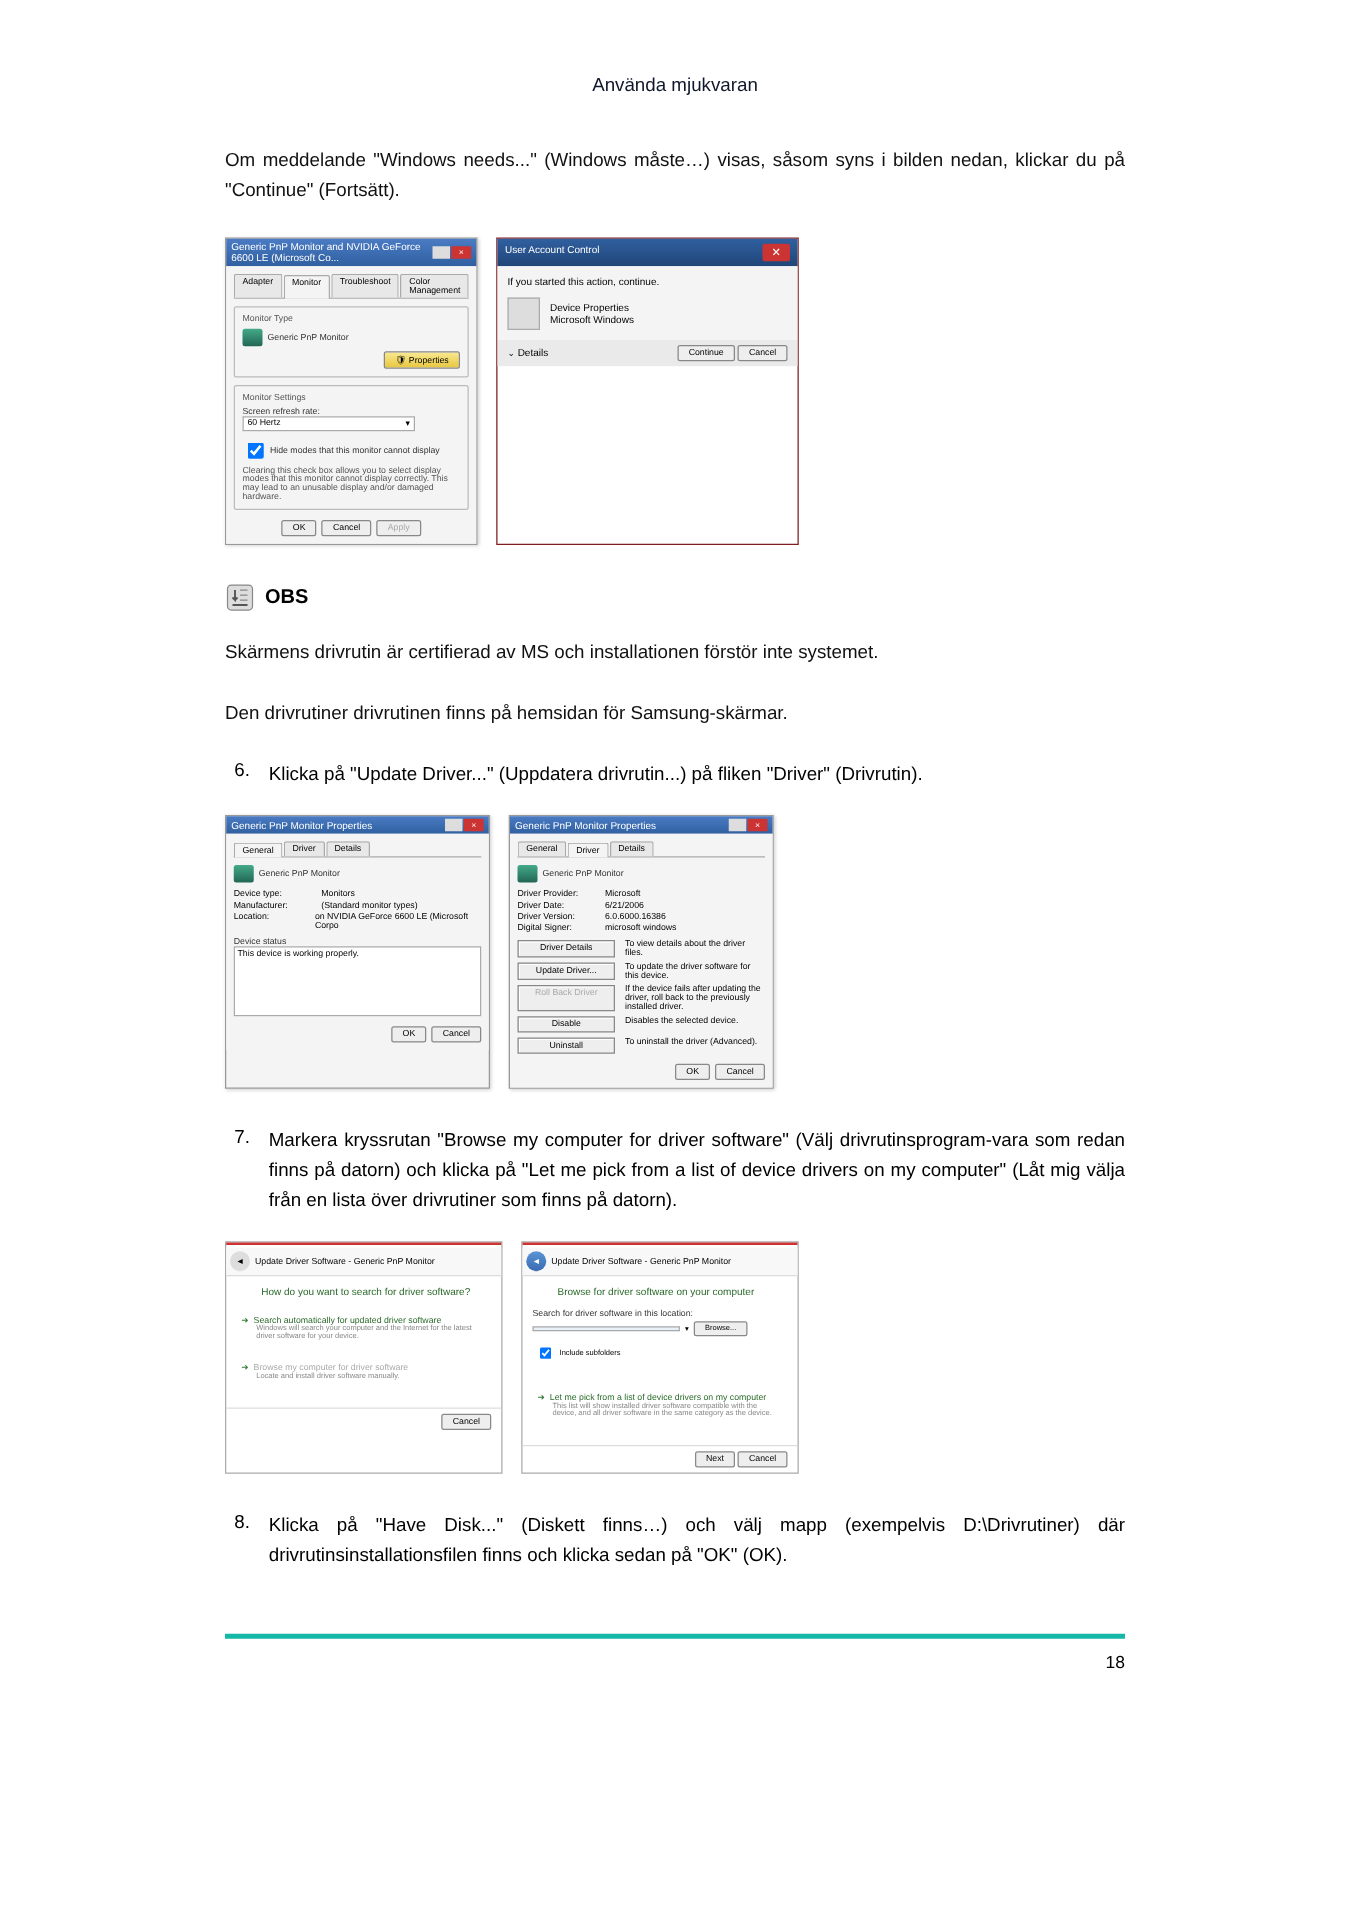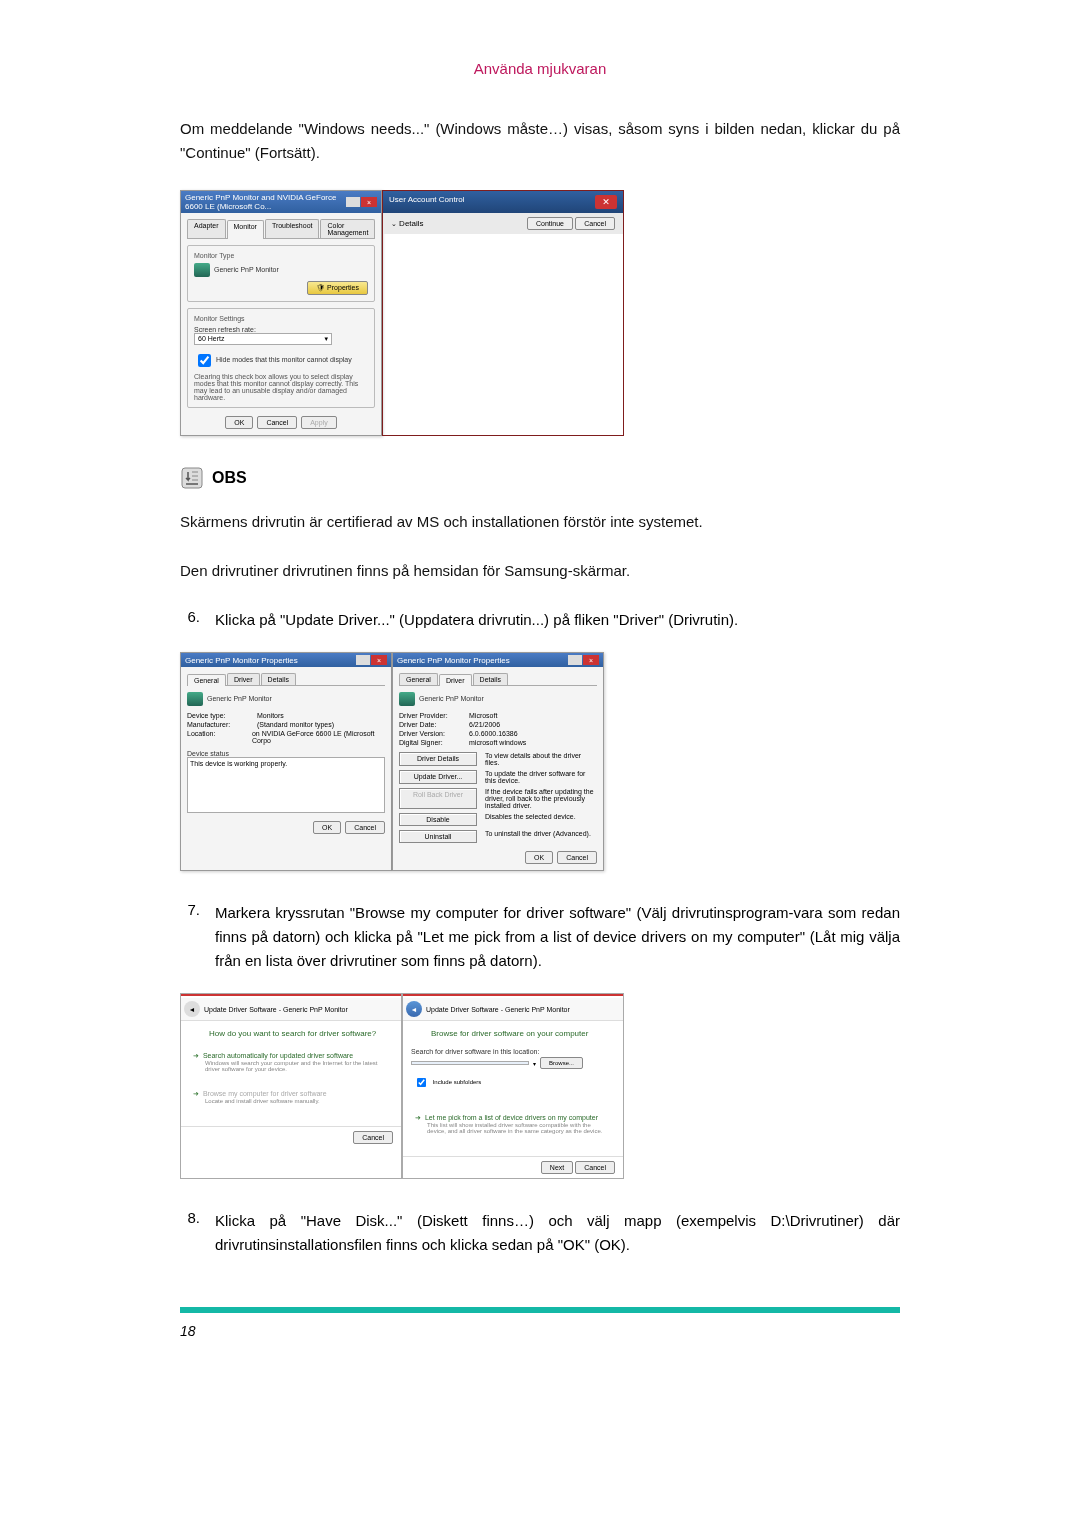--- a/index.html
+++ b/index.html
@@ -6,32 +6,33 @@
       font-family: Arial, sans-serif;
       background: #fff;
       margin: 0;
       padding: 60px 180px;
       max-width: 1080px;
       box-sizing: border-box;
     }
     .header-title {
       text-align: center;
       font-size: 15px;
-      color: #be185d;
+      color: #0f172a;
       margin-bottom: 40px;
     }
     .body-text {
       font-size: 15px;
       line-height: 1.6;
       text-align: justify;
       margin-bottom: 25px;
       color: #111;
     }
     .screenshots-row {
       display: flex;
+      gap: 15px;
       margin-bottom: 30px;
       justify-content: flex-start;
     }
     .win-dialog {
       border: 1px solid #999;
       background: #f4f4f4;
       font-size: 8px;
       box-shadow: 1px 1px 3px rgba(0,0,0,0.2);
     }
     .win-titlebar {
@@ -316,26 +317,25 @@
       padding: 1px 3px;
       width: 110px;
       display: inline-block;
       font-size: 6px;
     }
     .checkbox-row {
       font-size: 6px;
       margin-top: 4px;
     }
     .page-number {
-      text-align: left;
+      text-align: right;
       font-size: 14px;
       margin-top: 50px;
-      border-top: 6px solid #14b8a6;
+      border-top: 4px solid #14b8a6;
       padding-top: 10px;
-      font-style: italic;
     }
     .icon-block {
       width: 24px;
       height: 24px;
       background: #ddd;
       border: 1px solid #aaa;
       display: inline-block;
     }
     .chevron-icon {
       font-size: 7px;
@@ -385,20 +385,30 @@
         <span class="win-button">Cancel</span>
         <span class="win-button" style="color:#aaa;">Apply</span>
       </div>
     </div>
   </div>
 
   <div class="uac-dialog">
     <div class="uac-header">
       <span>User Account Control</span>
       <span class="uac-big-close">✕</span>
+    </div>
+    <div class="uac-body">
+      <div>If you started this action, continue.</div>
+      <div style="display:flex; gap:8px; margin-top:8px; align-items:center;">
+        <span class="icon-block"></span>
+        <div>
+          <div>Device Properties</div>
+          <div>Microsoft Windows</div>
+        </div>
+      </div>
     </div>
     <div class="uac-details-row">
       <span><span class="chevron-icon">⌄</span> <span>Details</span></span>
       <span>
         <span class="win-button">Continue</span>
         <span class="win-button">Cancel</span>
       </span>
     </div>
   </div>
 </div>

